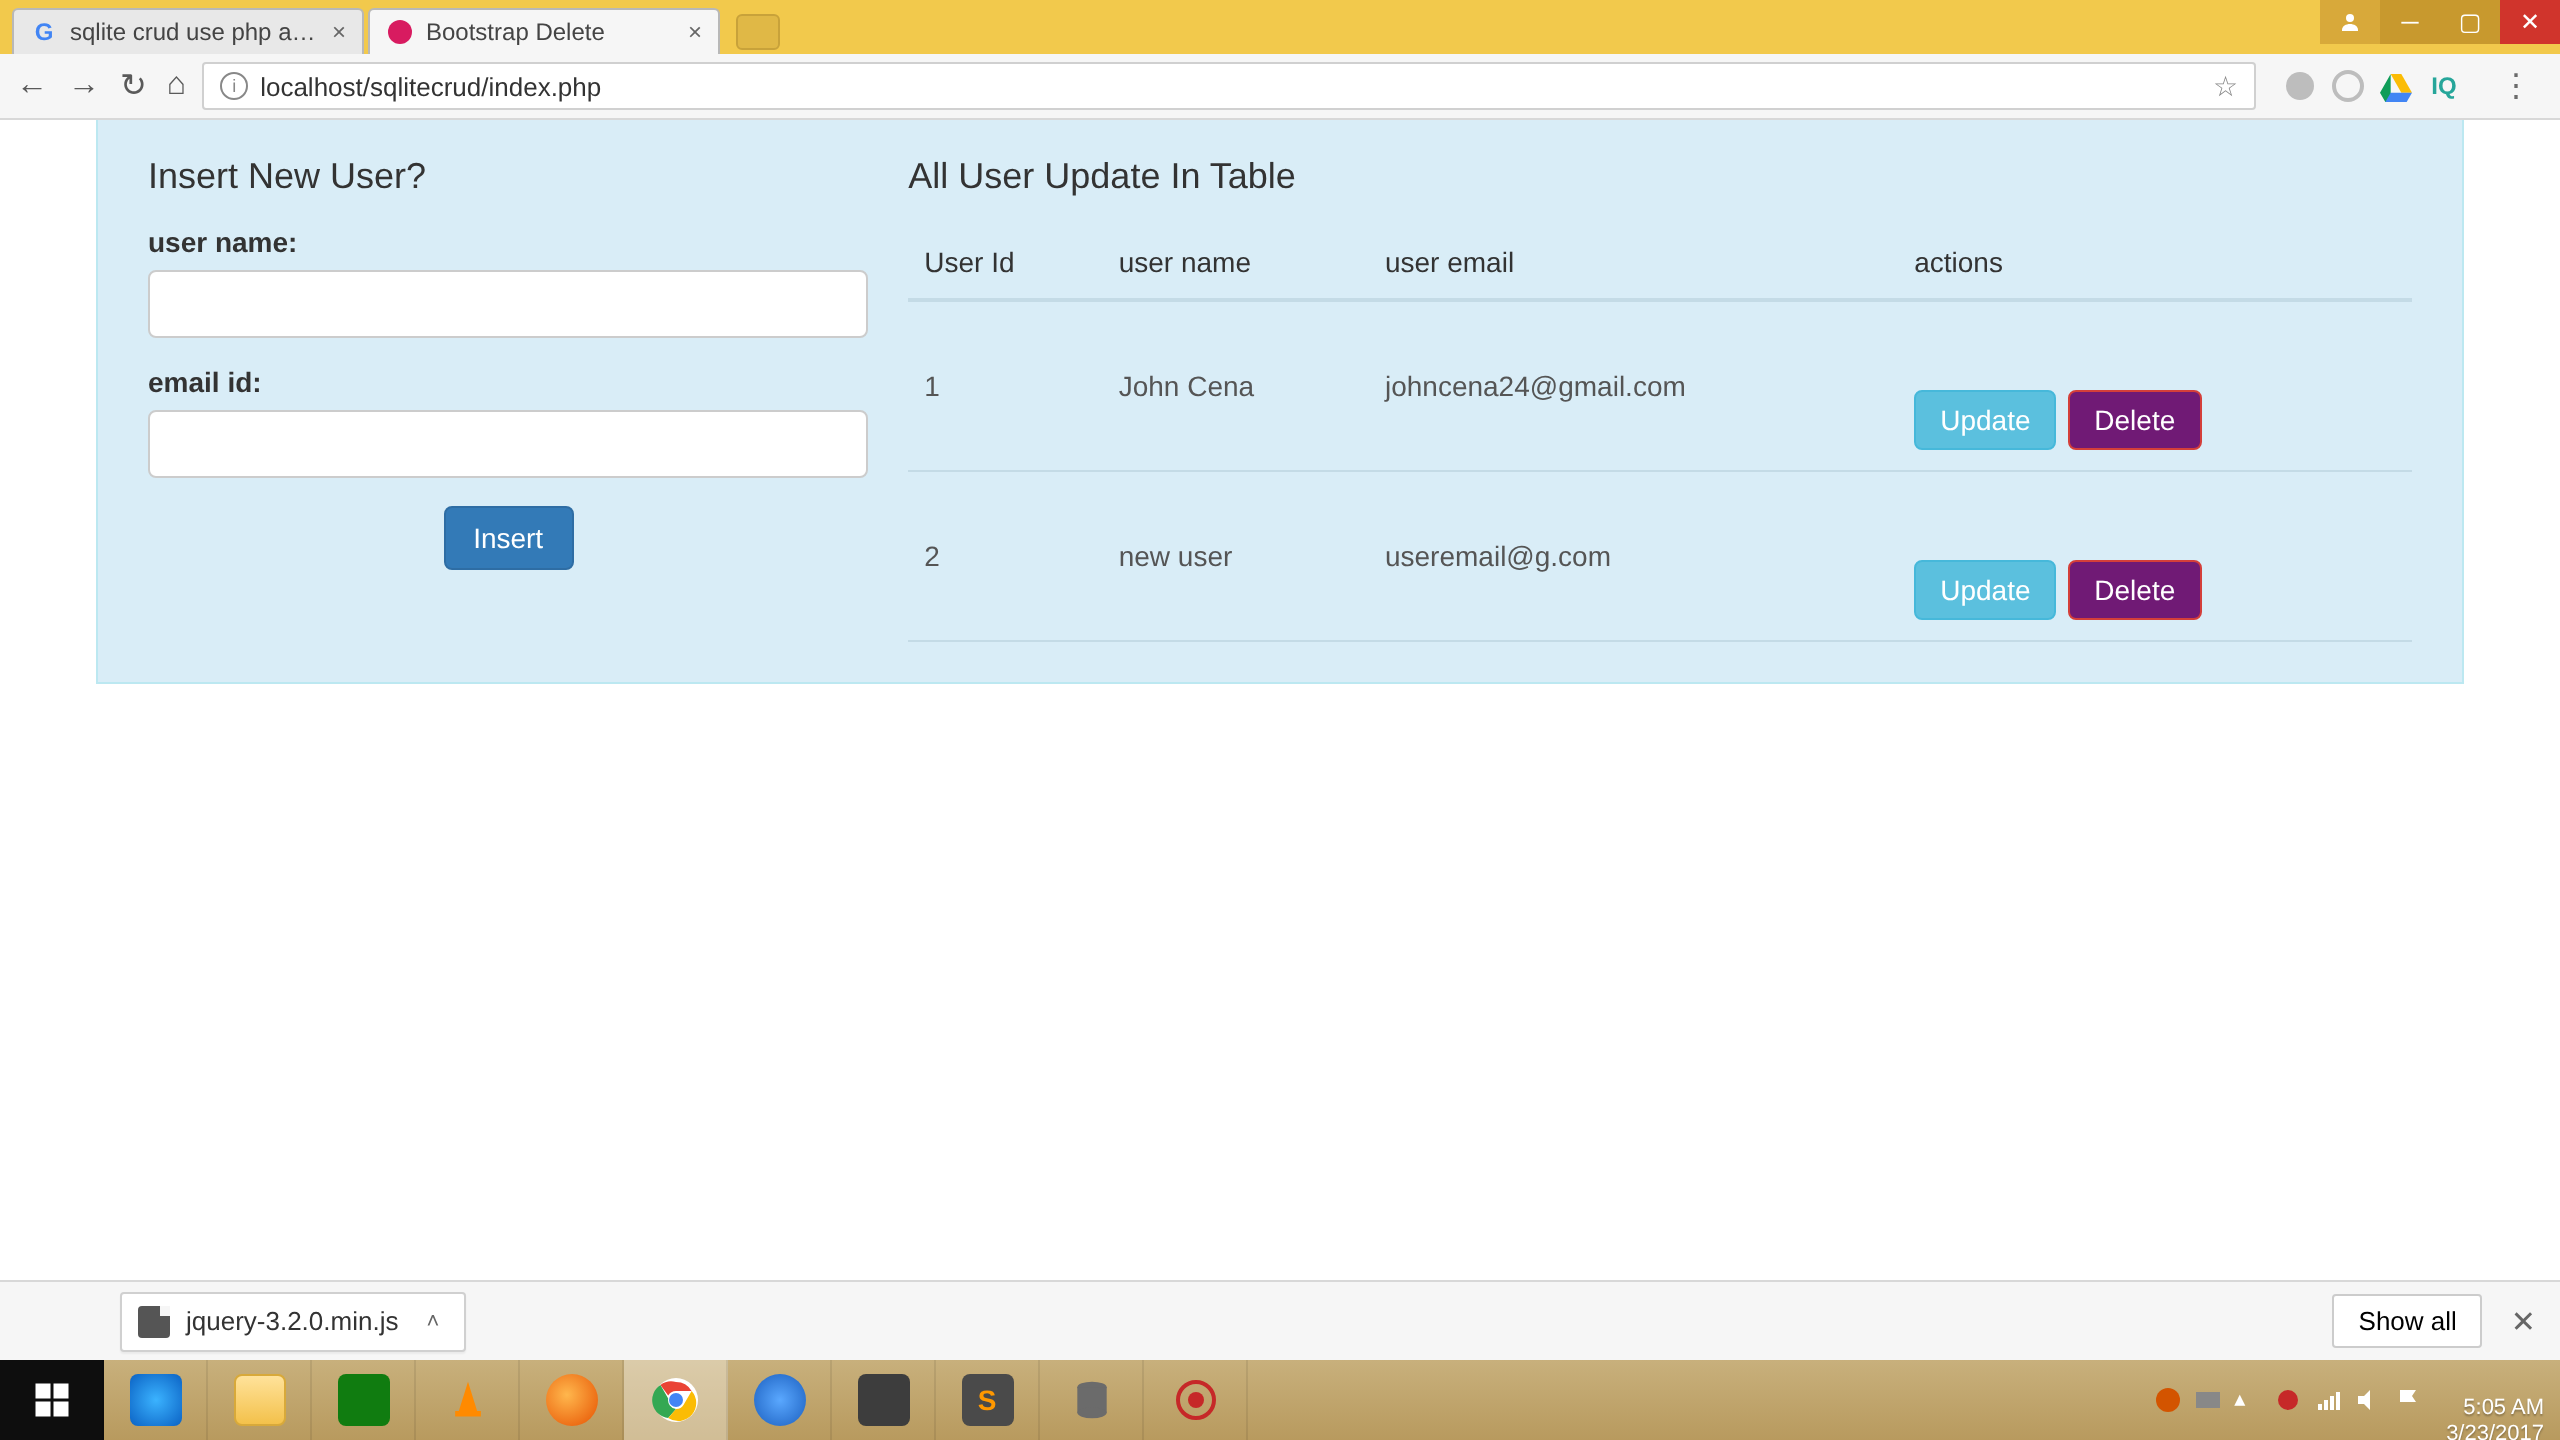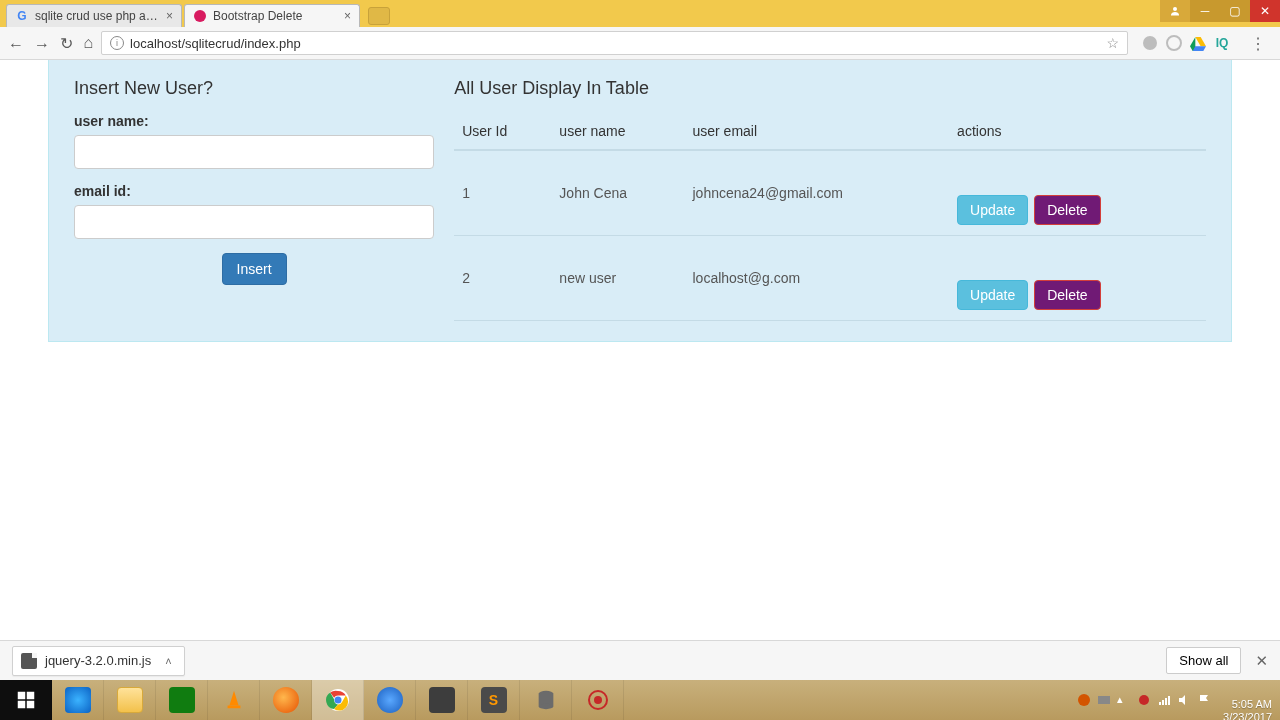--- a/index.html
+++ b/index.html
@@ -182,20 +182,21 @@
   .dlitem {
     display: flex;
     align-items: center;
     gap: 8px;
     border: 1px solid #d0d0d0;
     border-radius: 2px;
     padding: 4px 12px 4px 8px;
     background: #fff;
     height: 30px;
     box-shadow: 0 1px 1px rgba(0,0,0,.05);
+    margin-left: 48px;
   }
   .dlitem .file-ic { width:16px;height:16px;background:#555;border-radius:2px;position:relative;}
   .dlitem .file-ic::after{content:"";position:absolute;top:0;right:0;width:5px;height:5px;background:#f6f6f6;}
   .dlitem .chev { color:#666;font-size:11px;margin-left:6px;}
   .dlbar .spacer { flex:1; }
   .showall {
     border: 1px solid #ccc;
     background: #fff;
     border-radius: 2px;
     padding: 5px 12px;
@@ -311,21 +312,21 @@
       <div class="form-group">
         <label>email id:</label>
         <input class="form-control" type="text" value="" style="">
       </div>
       <div class="form-actions">
         <button class="btn btn-primary">Insert</button>
       </div>
     </div>
 
     <div class="col-table">
-      <h4>All User Display In Table</h4>
+      <h4>All User Update In Table</h4>
       <table>
         <thead>
           <tr>
             <th>User Id</th>
             <th>user name</th>
             <th>user email</th>
             <th>actions</th>
           </tr>
         </thead>
         <tbody>
@@ -334,21 +335,21 @@
             <td>John Cena</td>
             <td>johncena24@gmail.com</td>
             <td class="actions">
               <button class="btn btn-info">Update</button>
               <button class="btn btn-danger">Delete</button>
             </td>
           </tr>
           <tr>
             <td>2</td>
             <td>new user</td>
-            <td>localhost@g.com</td>
+            <td>useremail@g.com</td>
             <td class="actions">
               <button class="btn btn-info">Update</button>
               <button class="btn btn-danger">Delete</button>
             </td>
           </tr>
         </tbody>
       </table>
     </div>
 
   </div>

